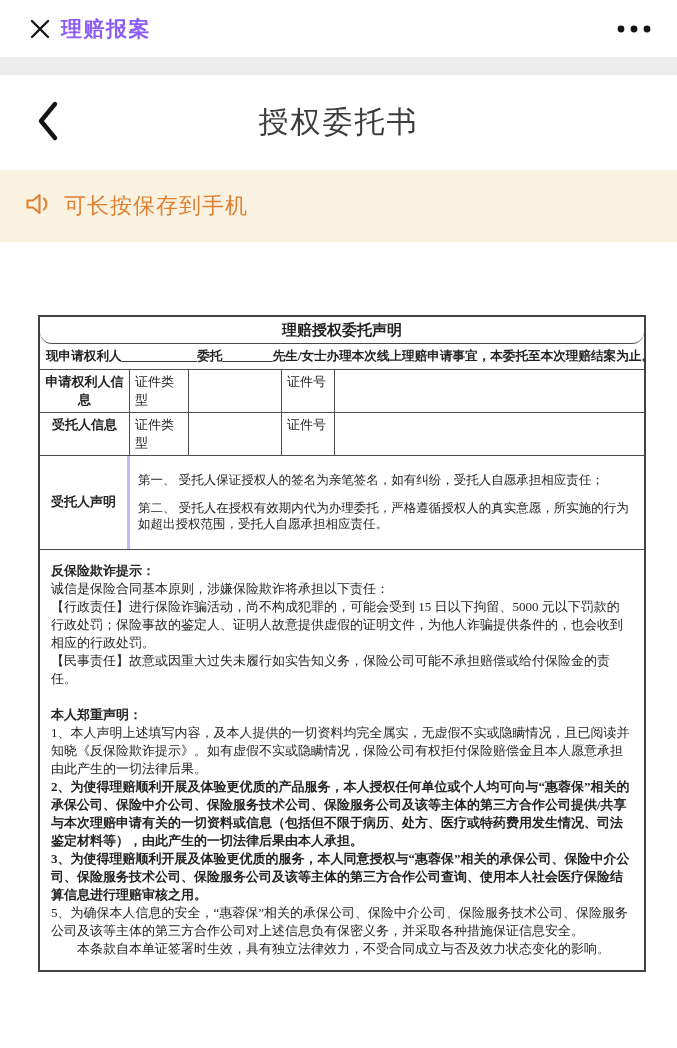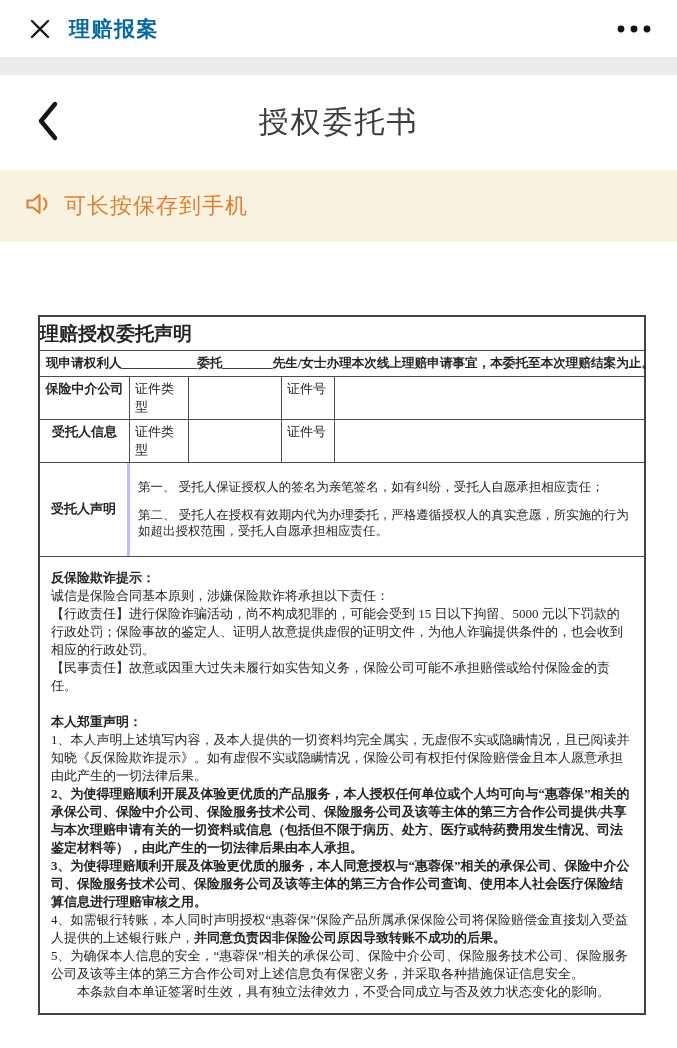--- a/index.html
+++ b/index.html
@@ -3,40 +3,40 @@
 <meta charset="utf-8">
 <style>
   html,body { margin:0; padding:0; }
   body {
     width:677px; height:1048px; background:#ffffff; overflow:hidden;
     position:relative; font-family:"Liberation Sans", sans-serif;
   }
   
   .topbar { height:57px; display:flex; align-items:center; padding:0 22px 0 27px; background:#fff; }
   .close-btn { width:26px; height:26px; display:flex; align-items:center; justify-content:center; cursor:pointer; }
-  .topbar-title { font-size:21px; font-weight:700; color:#0369a1; margin-left:16px; letter-spacing:1.5px;text-align:right; }
+  .topbar-title { font-size:21px; font-weight:700; color:#8b5cf6; margin-left:8px; letter-spacing:1.5px;text-align:right; }
   .more-btn { margin-left:auto; display:flex; align-items:center; cursor:pointer; padding:6px 2px; }
   .gray-strip { height:18px; background:#ececec; }
 
   
   .subheader { height:95px; position:relative; background:#fff; }
   .back-btn { position:absolute; left:36px; top:50%; transform:translateY(-50%); cursor:pointer; }
   .subheader-title { position:absolute; left:0; right:0; top:50%; transform:translateY(-52%);
     text-align:center; font-size:30px; color:#3d3d3d; letter-spacing:2px; }
 
   
   .banner { height:72px; background:#faf2e1; display:flex; align-items:center; padding:0 25px; }
   .banner-text { font-size:22px; color:#df7f2f; margin-left:11px; letter-spacing:1px; }
 
   
   .doc {
     position:absolute; left:38px; top:315px; width:604px; background:#fff;
     border:2px solid #424242; font-family:"Liberation Serif", serif; color:#242424;
   }
-  .doc-title { border-bottom:1px solid #4c4c4c; text-align:left; font-weight:700; font-size:19px; padding:4px 0 3px; }
+  .doc-title { border-bottom:1px solid #4c4c4c; text-align:center; font-weight:700; font-size:15px; padding:4px 0 3px;border-radius:12px; }
   .doc-intro { border-bottom:1px solid #4c4c4c; font-weight:700; font-size:12.6px; padding:4px 2px 4px 6px; white-space:nowrap; }
   .info-grid { display:grid; grid-template-columns:90px 59px 93px 53px 1fr; border-bottom:1px solid #4c4c4c; font-size:13px; }
   .info-grid > div { padding:3px 5px; border-right:1px solid #4c4c4c; min-height:16px; }
   .info-grid > div:last-child { border-right:none; }
   .cell-label { font-weight:700; text-align:center; }
   .statement-row { display:grid; grid-template-columns:90px 1fr; border-bottom:1px solid #4c4c4c; font-size:12.5px; }
   .statement-label { font-weight:700; font-size:13px; display:flex; align-items:center; justify-content:center; border-right:3px solid #c4b5fd; }
   .statement-body { padding:3px 8px 4px; line-height:16px; }
   .doc-body { padding:12px 12px 12px 11px; font-size:13px; line-height:18px; }
   .doc-body p { margin:0; }
@@ -81,21 +81,21 @@
       </svg>
   </span>
   <span class="banner-text">可长按保存到手机</span>
 </div>
 
 <div class="doc">
   <div class="doc-title">理赔授权委托声明</div>
   <div class="doc-intro">现申请权利人____________委托________先生/女士办理本次线上理赔申请事宜，本委托至本次理赔结案为止。</div>
 
   <div class="info-grid">
-    <div class="cell-label">保险中介公司</div>
+    <div class="cell-label">申请权利人信息</div>
     <div>证件类型</div>
     <div></div>
     <div>证件号</div>
     <div></div>
   </div>
 
   <div class="info-grid">
     <div class="cell-label">受托人信息</div>
     <div>证件类型</div>
     <div></div>
@@ -116,18 +116,17 @@
     <p>诚信是保险合同基本原则，涉嫌保险欺诈将承担以下责任：</p>
     <p>【行政责任】进行保险诈骗活动，尚不构成犯罪的，可能会受到 15 日以下拘留、5000 元以下罚款的行政处罚；保险事故的鉴定人、证明人故意提供虚假的证明文件，为他人诈骗提供条件的，也会收到相应的行政处罚。</p>
     <p>【民事责任】故意或因重大过失未履行如实告知义务，保险公司可能不承担赔偿或给付保险金的责任。</p>
 
     <div class="gap"></div>
 
     <p class="bold">本人郑重声明：</p>
     <p>1、本人声明上述填写内容，及本人提供的一切资料均完全属实，无虚假不实或隐瞒情况，且已阅读并知晓《反保险欺诈提示》。如有虚假不实或隐瞒情况，保险公司有权拒付保险赔偿金且本人愿意承担由此产生的一切法律后果。</p>
     <p class="bold">2、为使得理赔顺利开展及体验更优质的产品服务，本人授权任何单位或个人均可向与“惠蓉保”相关的承保公司、保险中介公司、保险服务技术公司、保险服务公司及该等主体的第三方合作公司提供/共享与本次理赔申请有关的一切资料或信息（包括但不限于病历、处方、医疗或特药费用发生情况、司法鉴定材料等），由此产生的一切法律后果由本人承担。</p>
     <p class="bold">3、为使得理赔顺利开展及体验更优质的服务，本人同意授权与“惠蓉保”相关的承保公司、保险中介公司、保险服务技术公司、保险服务公司及该等主体的第三方合作公司查询、使用本人社会医疗保险结算信息进行理赔审核之用。</p>
-    <p><span>4、如需银行转账，本人同时声明授权“惠蓉保”保险产品所属承保保险公司将保险赔偿金直接划入受益人提供的上述银行账户，</span><span class="bold">并同意负责因非保险公司原因导致转账不成功的后果。</span></p>
     <p>5、为确保本人信息的安全，“惠蓉保”相关的承保公司、保险中介公司、保险服务技术公司、保险服务公司及该等主体的第三方合作公司对上述信息负有保密义务，并采取各种措施保证信息安全。</p>
     <p class="indent">本条款自本单证签署时生效，具有独立法律效力，不受合同成立与否及效力状态变化的影响。</p>
 
   </div>
 </div>
 
 </body></html>

